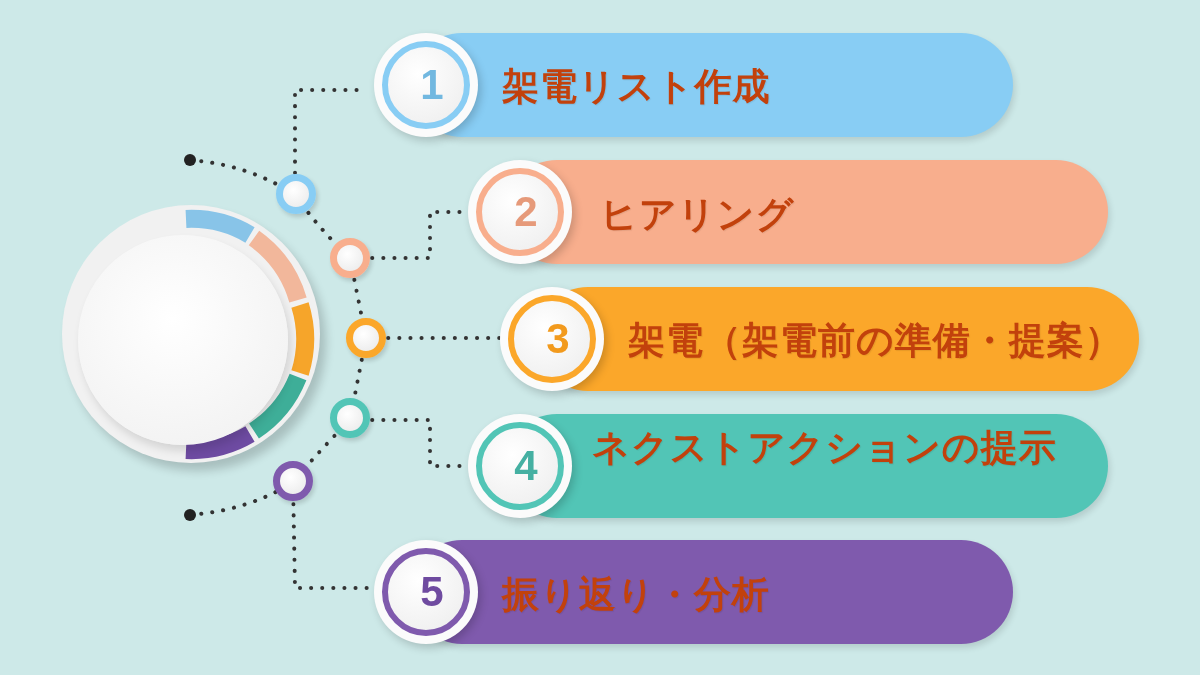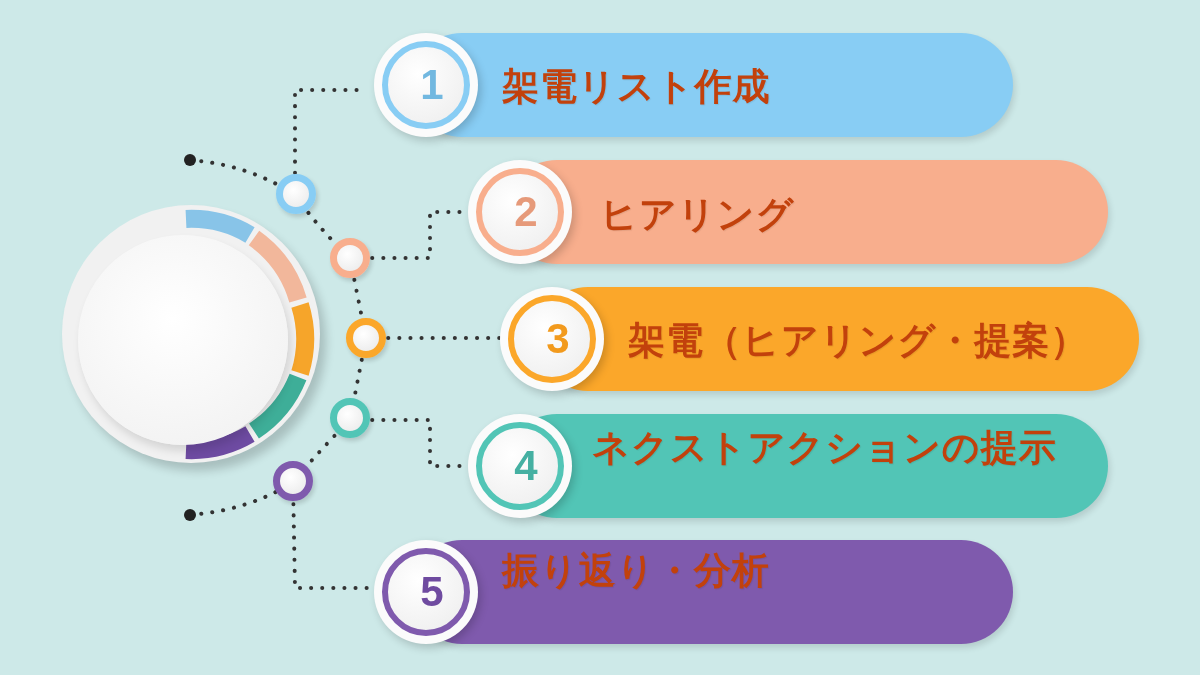--- a/index.html
+++ b/index.html
@@ -67,29 +67,29 @@
     </div>
 </div>
 <div class="label" style="left:600px;top:190px;">ヒアリング</div>
 
 <div class="pill" style="left:536px;top:287px;width:603px;background:#fba72a;"></div>
 <div class="badge" style="left:500px;top:287px;">
   <div class="ring" style="border-color:#fba72a;">
       <div class="num" style="color:#f29a1d;">3</div>
     </div>
 </div>
-<div class="label" style="left:628px;top:316px;">架電（ヒアリング・提案）</div>
+<div class="label" style="left:628px;top:316px;">架電（架電前の準備・提案）</div>
 
 <div class="pill" style="left:505px;top:414px;width:603px;background:#52c5b6;"></div>
 <div class="badge" style="left:468px;top:414px;">
   <div class="ring" style="border-color:#52c5b6;">
       <div class="num" style="color:#45b0a2;">4</div>
     </div>
 </div>
 <div class="label" style="left:592px;top:423px;">ネクストアクションの提示</div>
 
 <div class="pill" style="left:410px;top:540px;width:603px;background:#7f5aad;"></div>
 <div class="badge" style="left:374px;top:540px;">
   <div class="ring" style="border-color:#7f5aad;">
       <div class="num" style="color:#6f4ba0;">5</div>
     </div>
 </div>
-<div class="label" style="left:502px;top:546px;">振り返り・分析</div>
+<div class="label" style="left:502px;top:570px;">振り返り・分析</div>
 
 </body></html>

